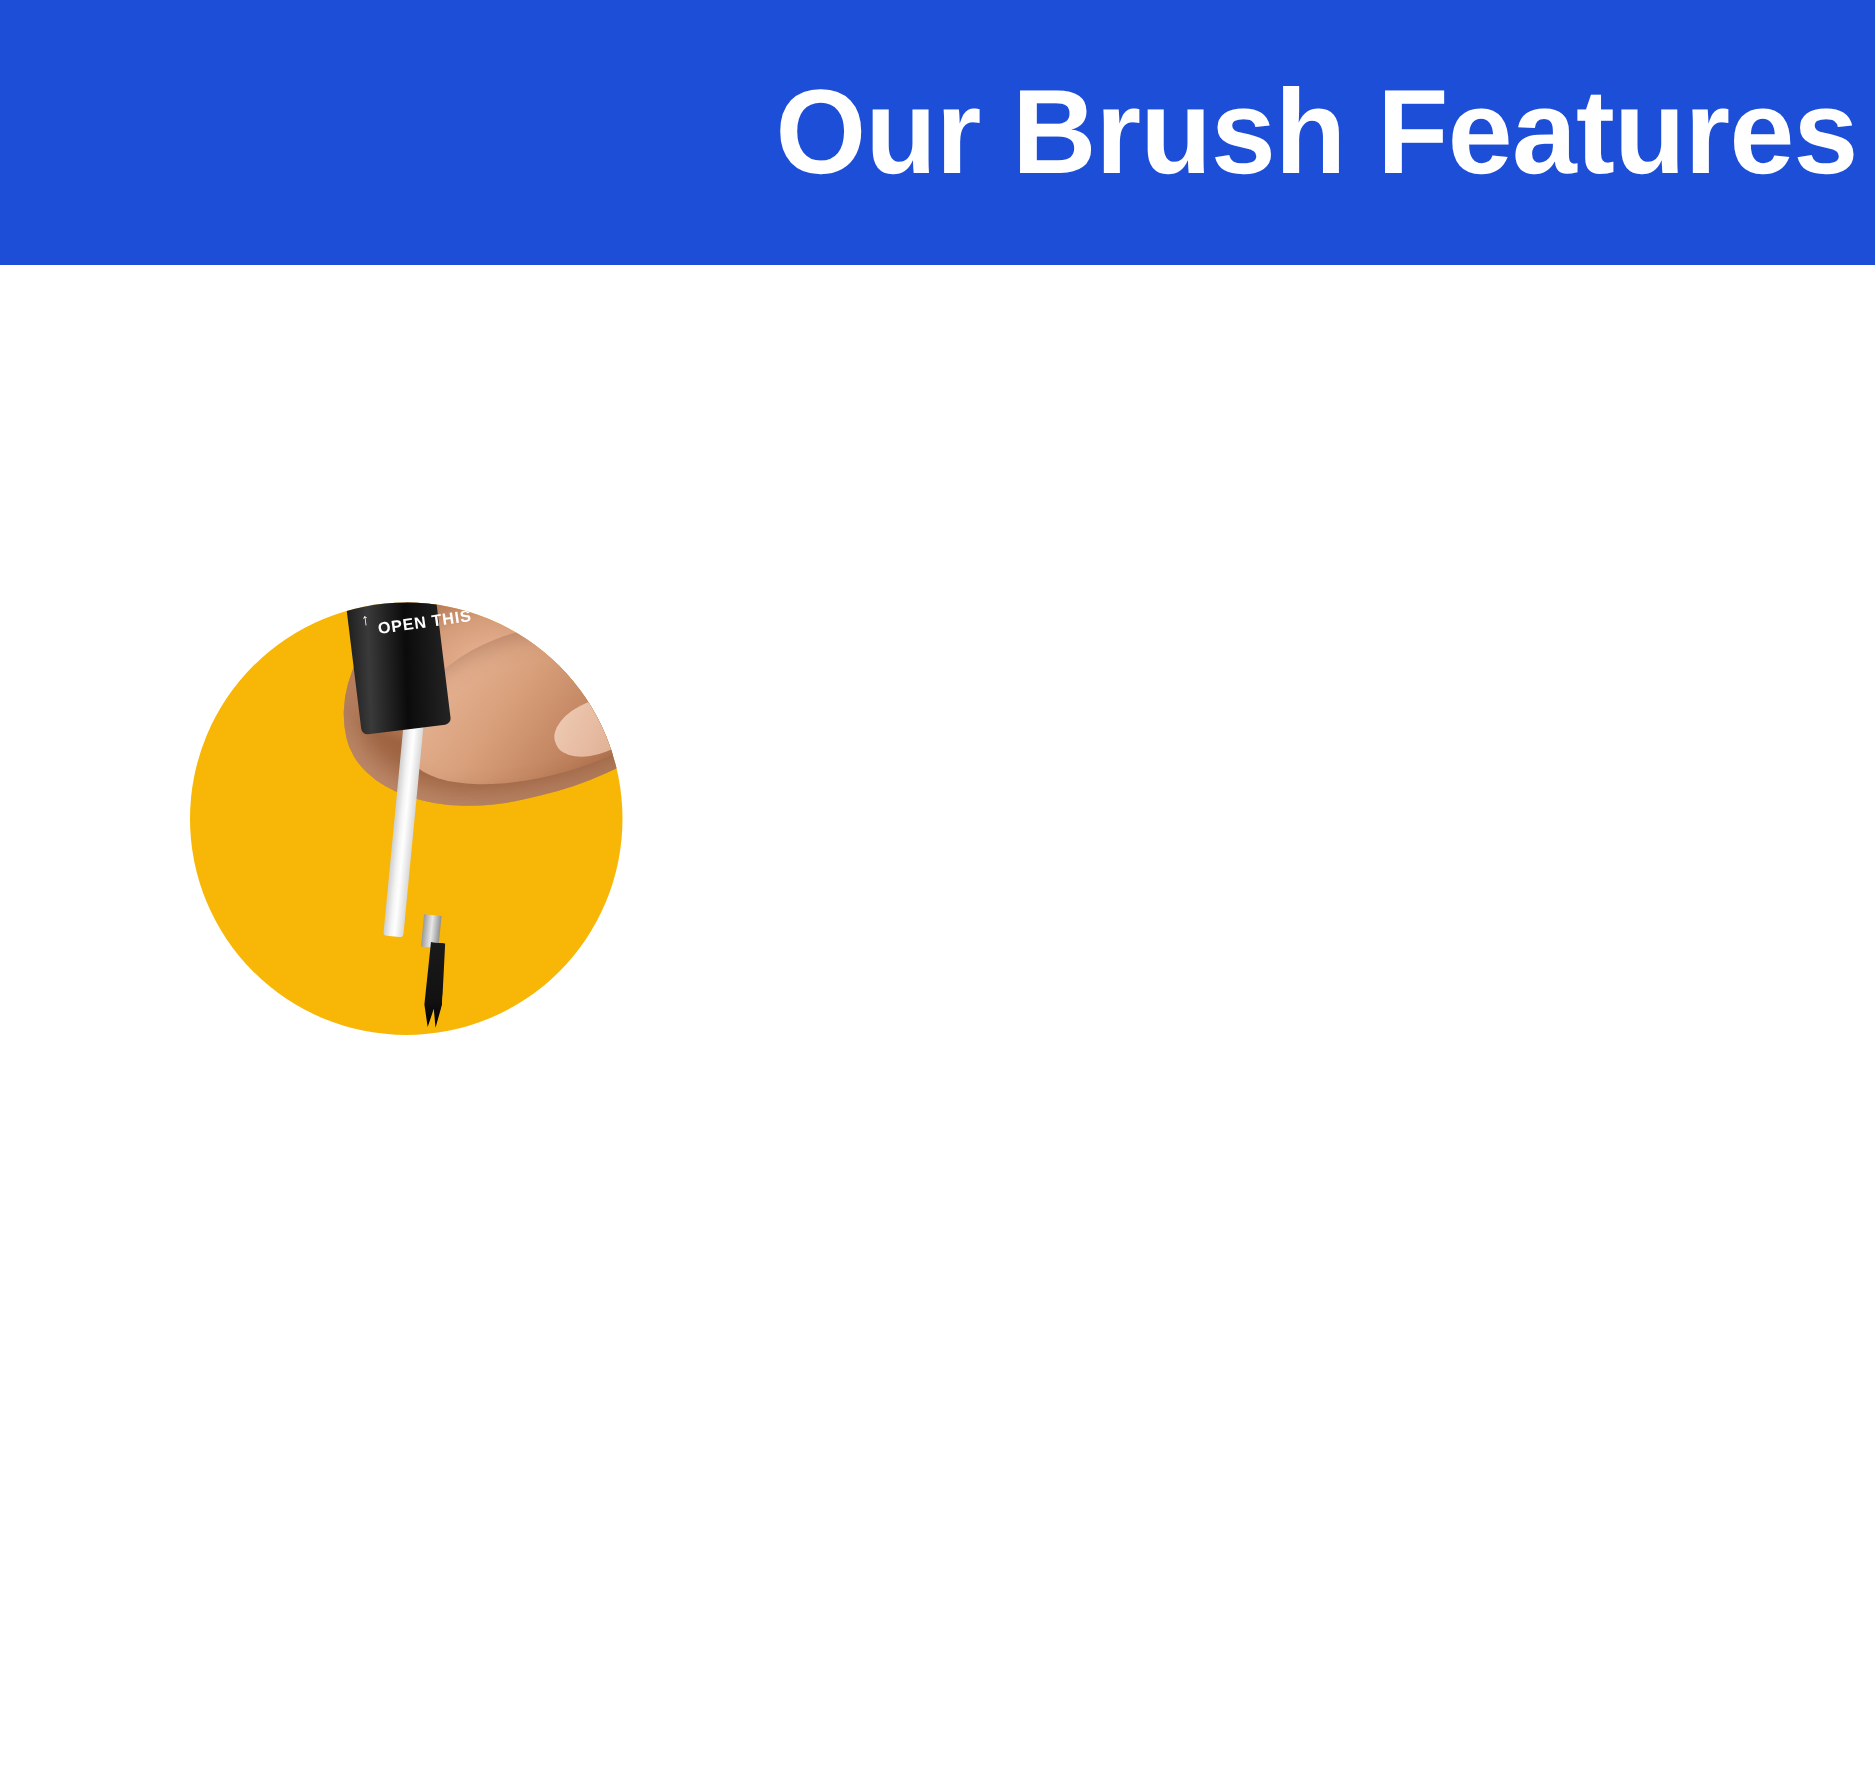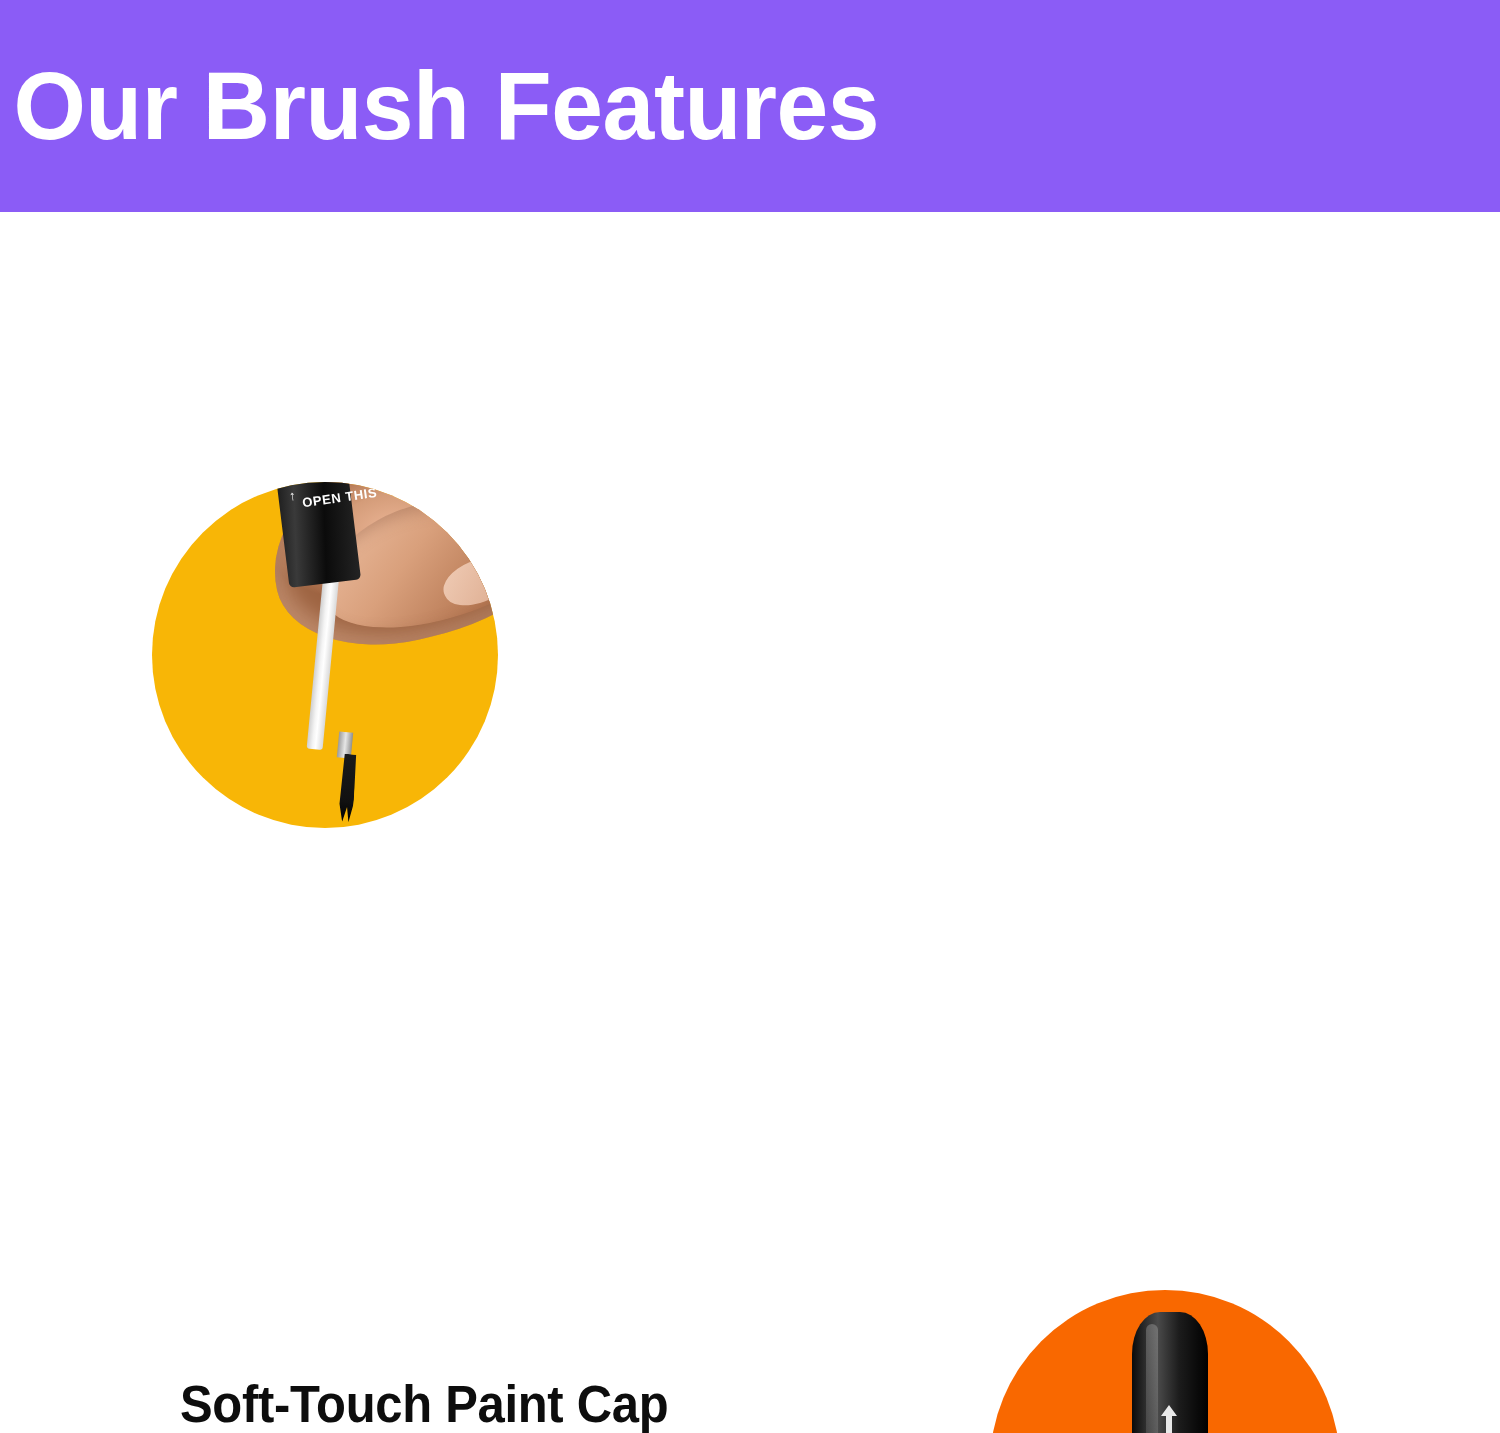--- a/index.html
+++ b/index.html
@@ -20,24 +20,24 @@
     overflow: hidden;
   }
 
   
   .header-banner {
     position: absolute;
     left: 0;
     top: 0;
     width: 1500px;
     height: 212px;
-    background: #8b5cf6;
+    background: #1d4ed8;
     display: flex;
     align-items: center;
-    justify-content: flex-start;
+    justify-content: flex-end;
   }
   .header-title {
     color: #ffffff;
     font-family: "Liberation Sans Narrow", "Liberation Sans", sans-serif;
     font-size: 96px;
     font-weight: 700;
     letter-spacing: -0.5px;
     line-height: 1;
     transform: scaleX(0.97);
     white-space: nowrap;
@@ -246,43 +246,23 @@
         <div class="c1-bristle"></div>
         <div class="c1-cap"></div>
         <div class="c1-cap-top"></div>
         <span class="c1-cap-arrow">↑</span>
         <span class="c1-cap-text">OPEN THIS</span>
       </div>
     </div>
 
   </div>
 
-  <div class="feature-row" style="left:0; top:640px; width:1500px; height:420px;">
-
-    <div class="feature-text" style="left:180px; top:738px; width:760px;">
-      <h2 class="feature-heading">Soft-Touch Paint Cap</h2>
-
-    </div>
-
-    <div class="photo circle-orange" style="left:990px; top:650px; width:350px; height:350px;">
-      <div class="photo-inner">
-
-        <div class="c2-cap"></div>
-        <div class="c2-cap-shine"></div>
-
-        <svg class="c2-arrow" viewBox="0 0 22 34">
-          <path d="M11 1 L19 12 L14 12 L14 33 L8 33 L8 12 L3 12 Z" fill="#E9E9E9"></path>
-        </svg>
-
-      </div>
-    </div>
+
+  <div class="feature-row" style="left:0; top:1060px; width:1500px; height:373px;">
+
+    
+    
+
+    
+    
   </div>
 
-  <div class="feature-row" style="left:0; top:1060px; width:1500px; height:373px;">
-
-    
-    
-
-    
-    
-  </div>
-
 </div>
 
 </body></html>

